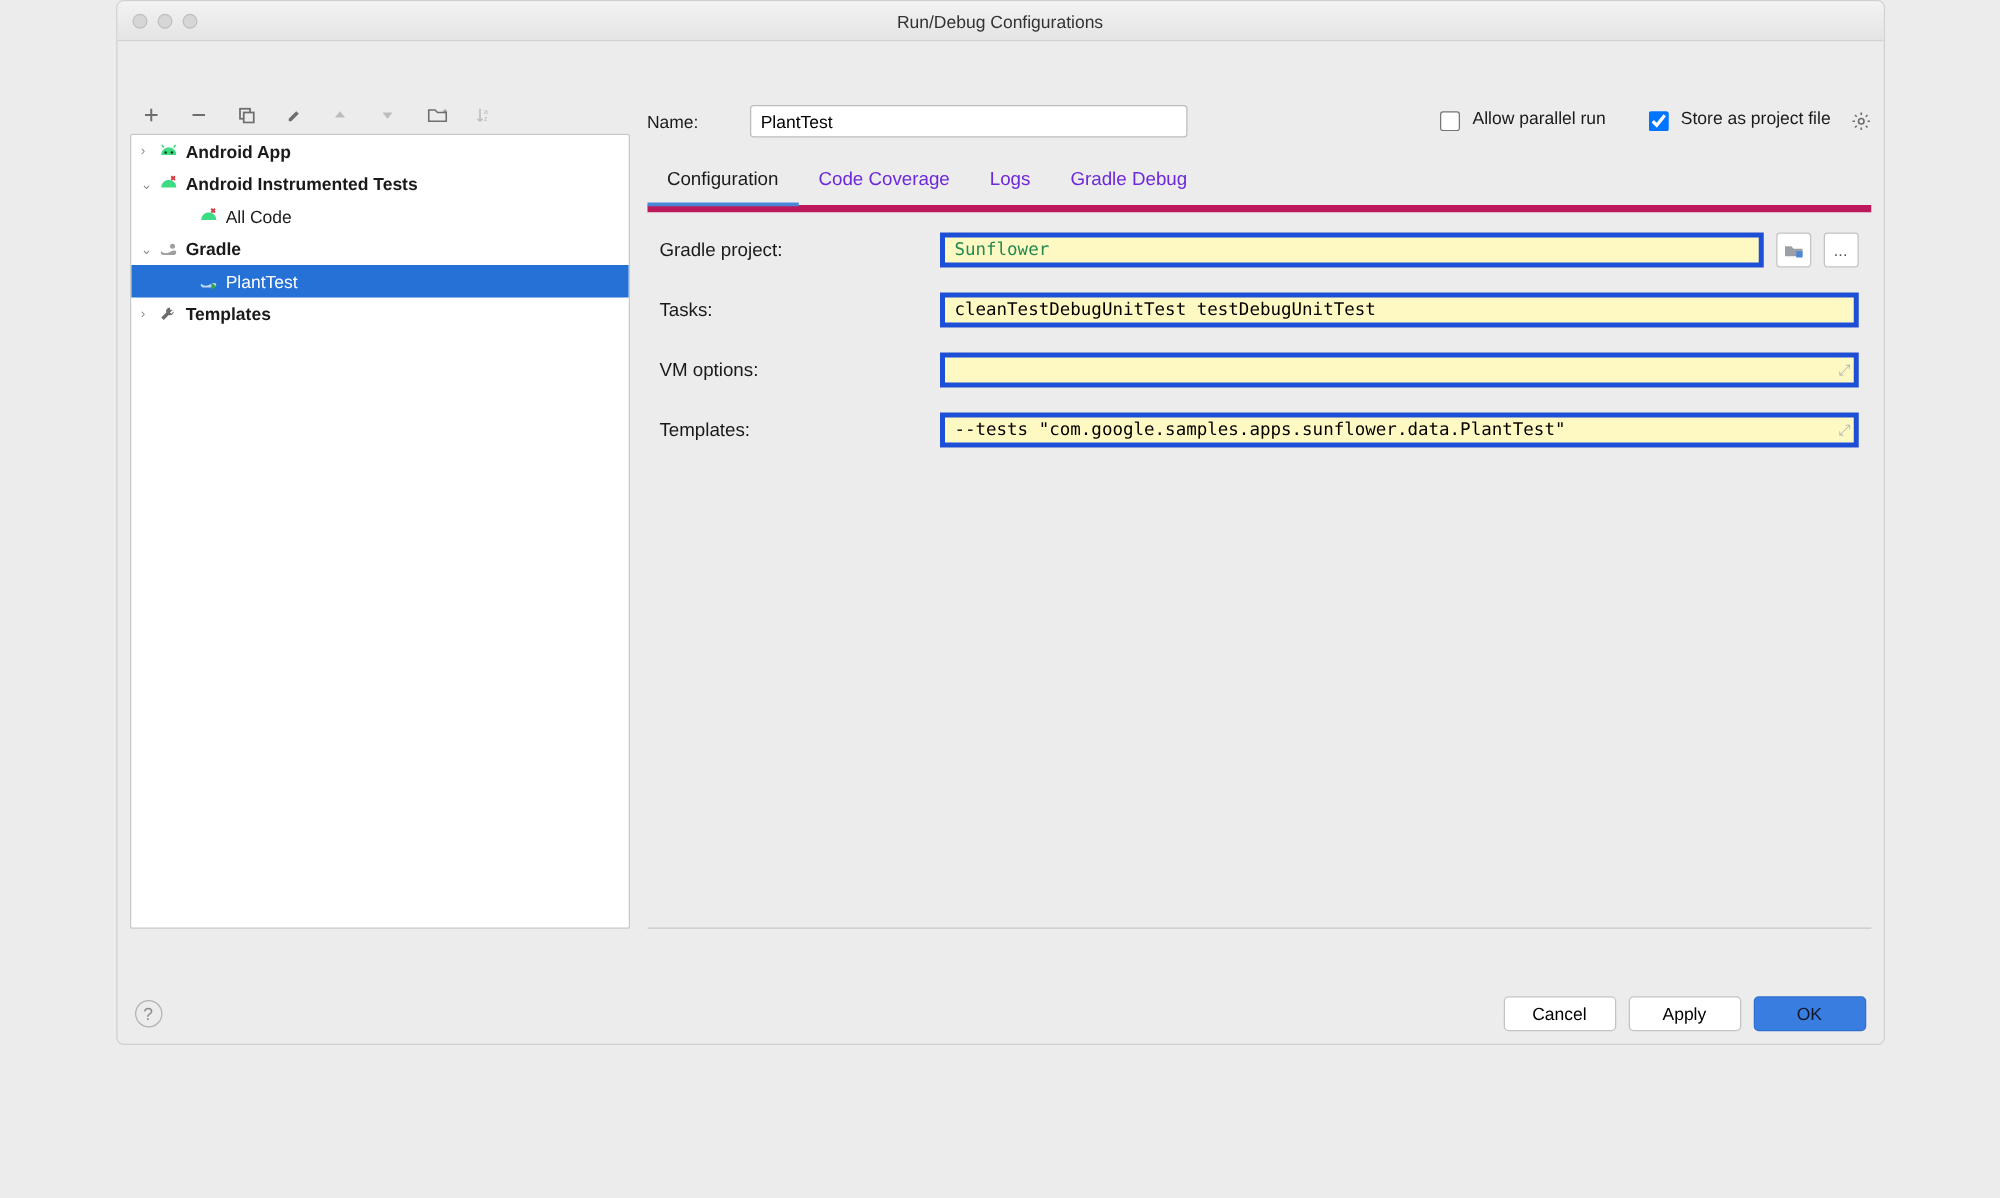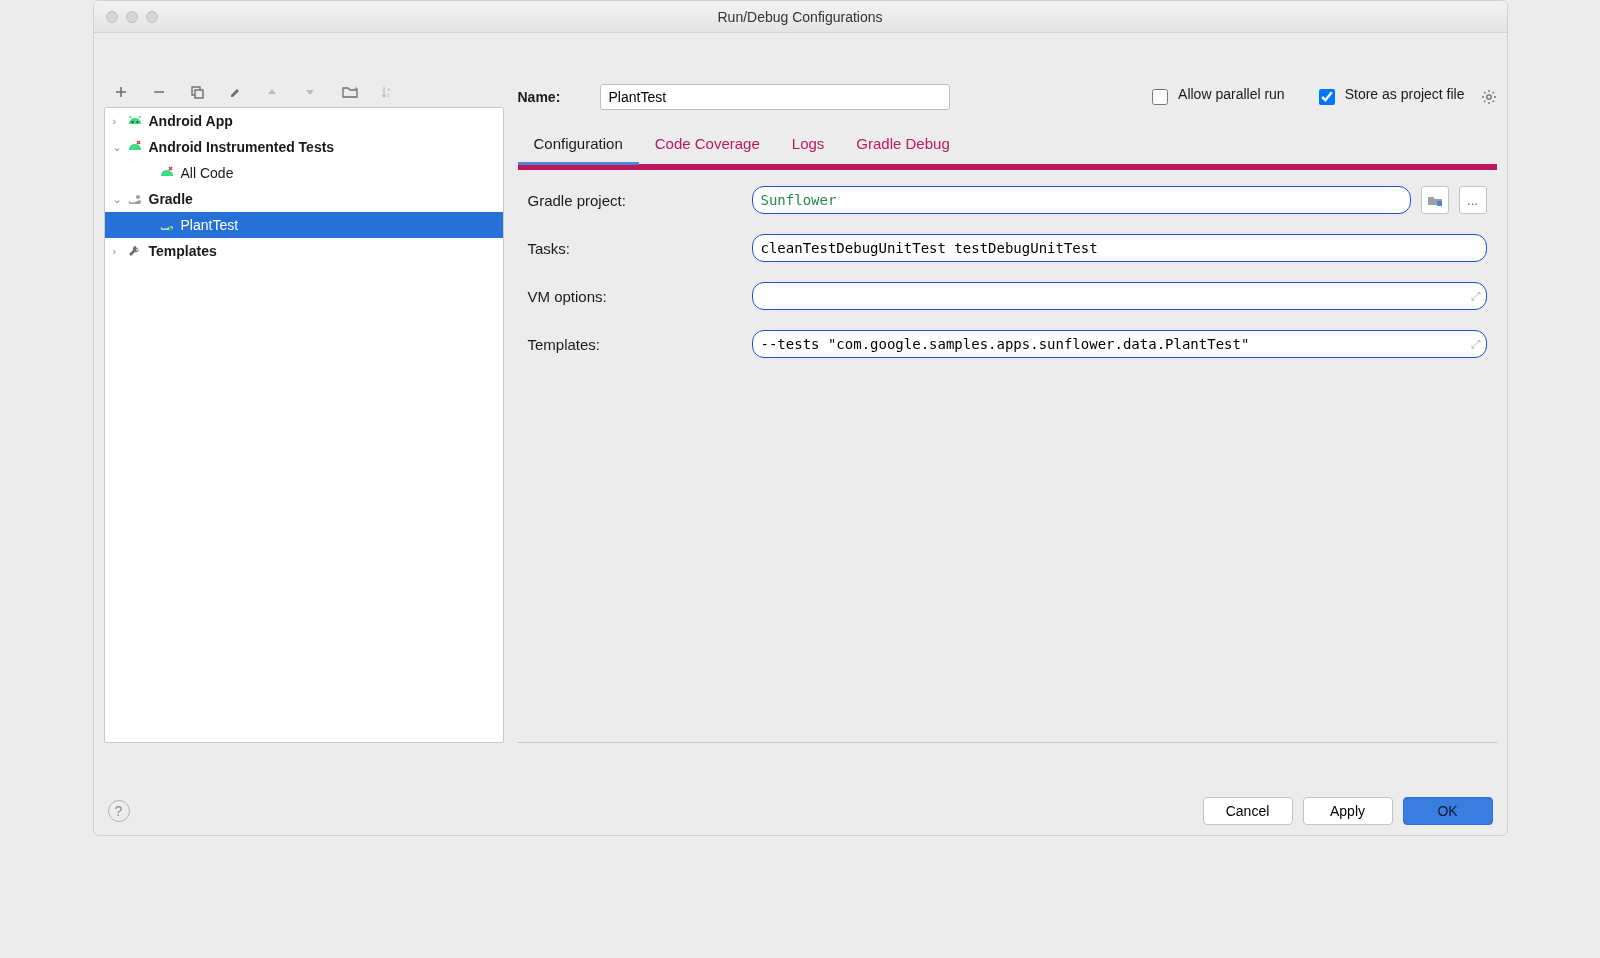--- a/index.html
+++ b/index.html
@@ -19,35 +19,35 @@
   .node { display: flex; align-items: center; height: 26px; padding-left: 8px; white-space: nowrap; }
   .node .arrow { width: 14px; color: #8e8e8e; font-size: 11px; }
   .node .icon { width: 20px; display: inline-flex; align-items: center; }
   .node .label { padding-left: 2px; }
   .bold { font-weight: 700; }
   .selected { background: #2571d6; color: #fff; }
   .ind2 { padding-left: 54px; }
   
   .right { flex: 1; display: flex; flex-direction: column; }
   .toprow { display: flex; align-items: center; height: 40px; gap: 12px; }
-  .toprow .namelbl { width: 70px; font-weight: bold; }
+  .toprow .namelbl { width: 70px; }
   .toprow input[type=text].nameinput { width: 350px; height: 26px; padding: 2px 8px; border: 1px solid #bcbcbc; border-radius: 3px; background: #fff; font-size: 14px; }
   .flexgrow { flex: 1; }
   .chk { display: flex; align-items: flex-start; gap: 7px; font-size: 14px; }
   .chk input { width: 16px; height: 16px; }
   .gear { color: #7a7a7a; margin-left: 4px; }
   .tabs { display: flex; border-bottom: 6px solid #be185d; margin-top: 10px; }
-  .tab { padding: 8px 16px 10px; font-size: 15px; color: #be185d; cursor: pointer; }
+  .tab { padding: 8px 16px 10px; font-size: 15px; color: #6d28d9; cursor: pointer; }
   .tab.active { color: #1c1c1c; border-bottom: 3px solid #4a87d8; margin-bottom: -1px; }
   .panel { flex: 1; background: #ececec; border-top: none; padding: 16px 10px 0 10px; position: relative; }
   .panel::after { content: ""; position: absolute; left: 0; right: 0; bottom: 0; height: 1px; background: #c6c6c6; }
   .formrow { display: flex; align-items: center; margin-bottom: 20px; gap: 10px; }
   .formrow .lbl { width: 214px; font-size: 15px; }
   .formrow .field { flex: 1; }
-  .formrow input.f { width: 100%; height: 28px; padding: 2px 8px; border: 1px solid #1d4ed8; border-radius: 12px; background: #ffffff; font-family: Menlo, Consolas, monospace; font-size: 14px; }
+  .formrow input.f { width: 100%; height: 28px; padding: 2px 8px; border: 4px solid #1d4ed8; border-radius: 0; background: #fef9c3; font-family: Menlo, Consolas, monospace; font-size: 14px; }
   .formrow input.green { color: #208a4f; }
   .iconbtn { width: 28px; height: 28px; border: 1px solid #c3c3c3; border-radius: 3px; background: #fff; display: inline-flex; align-items: center; justify-content: center; font-size: 13px; color: #555; cursor: pointer; }
   .expand-inside { position: relative; }
   .expand-inside .expandicon { position: absolute; right: 6px; top: 50%; transform: translateY(-50%); color: #b5b5b5; font-size: 12px; pointer-events: none; }
   
   .footer { height: 48px; display: flex; align-items: center; padding: 0 14px; gap: 10px; }
   .help { width: 22px; height: 22px; border: 1.5px solid #b2b2b2; border-radius: 50%; display: flex; align-items: center; justify-content: center; color: #8a8a8a; font-size: 14px; cursor: pointer; }
   .btn { min-width: 90px; height: 28px; padding: 0 20px; border: 1px solid #c3c3c3; border-radius: 4px; background: #fff; font-size: 14px; cursor: pointer; }
   .btn.primary { background: #3a7de0; border-color: #2f6fd0; color: #0f172a; }
   svg { display: block; }

